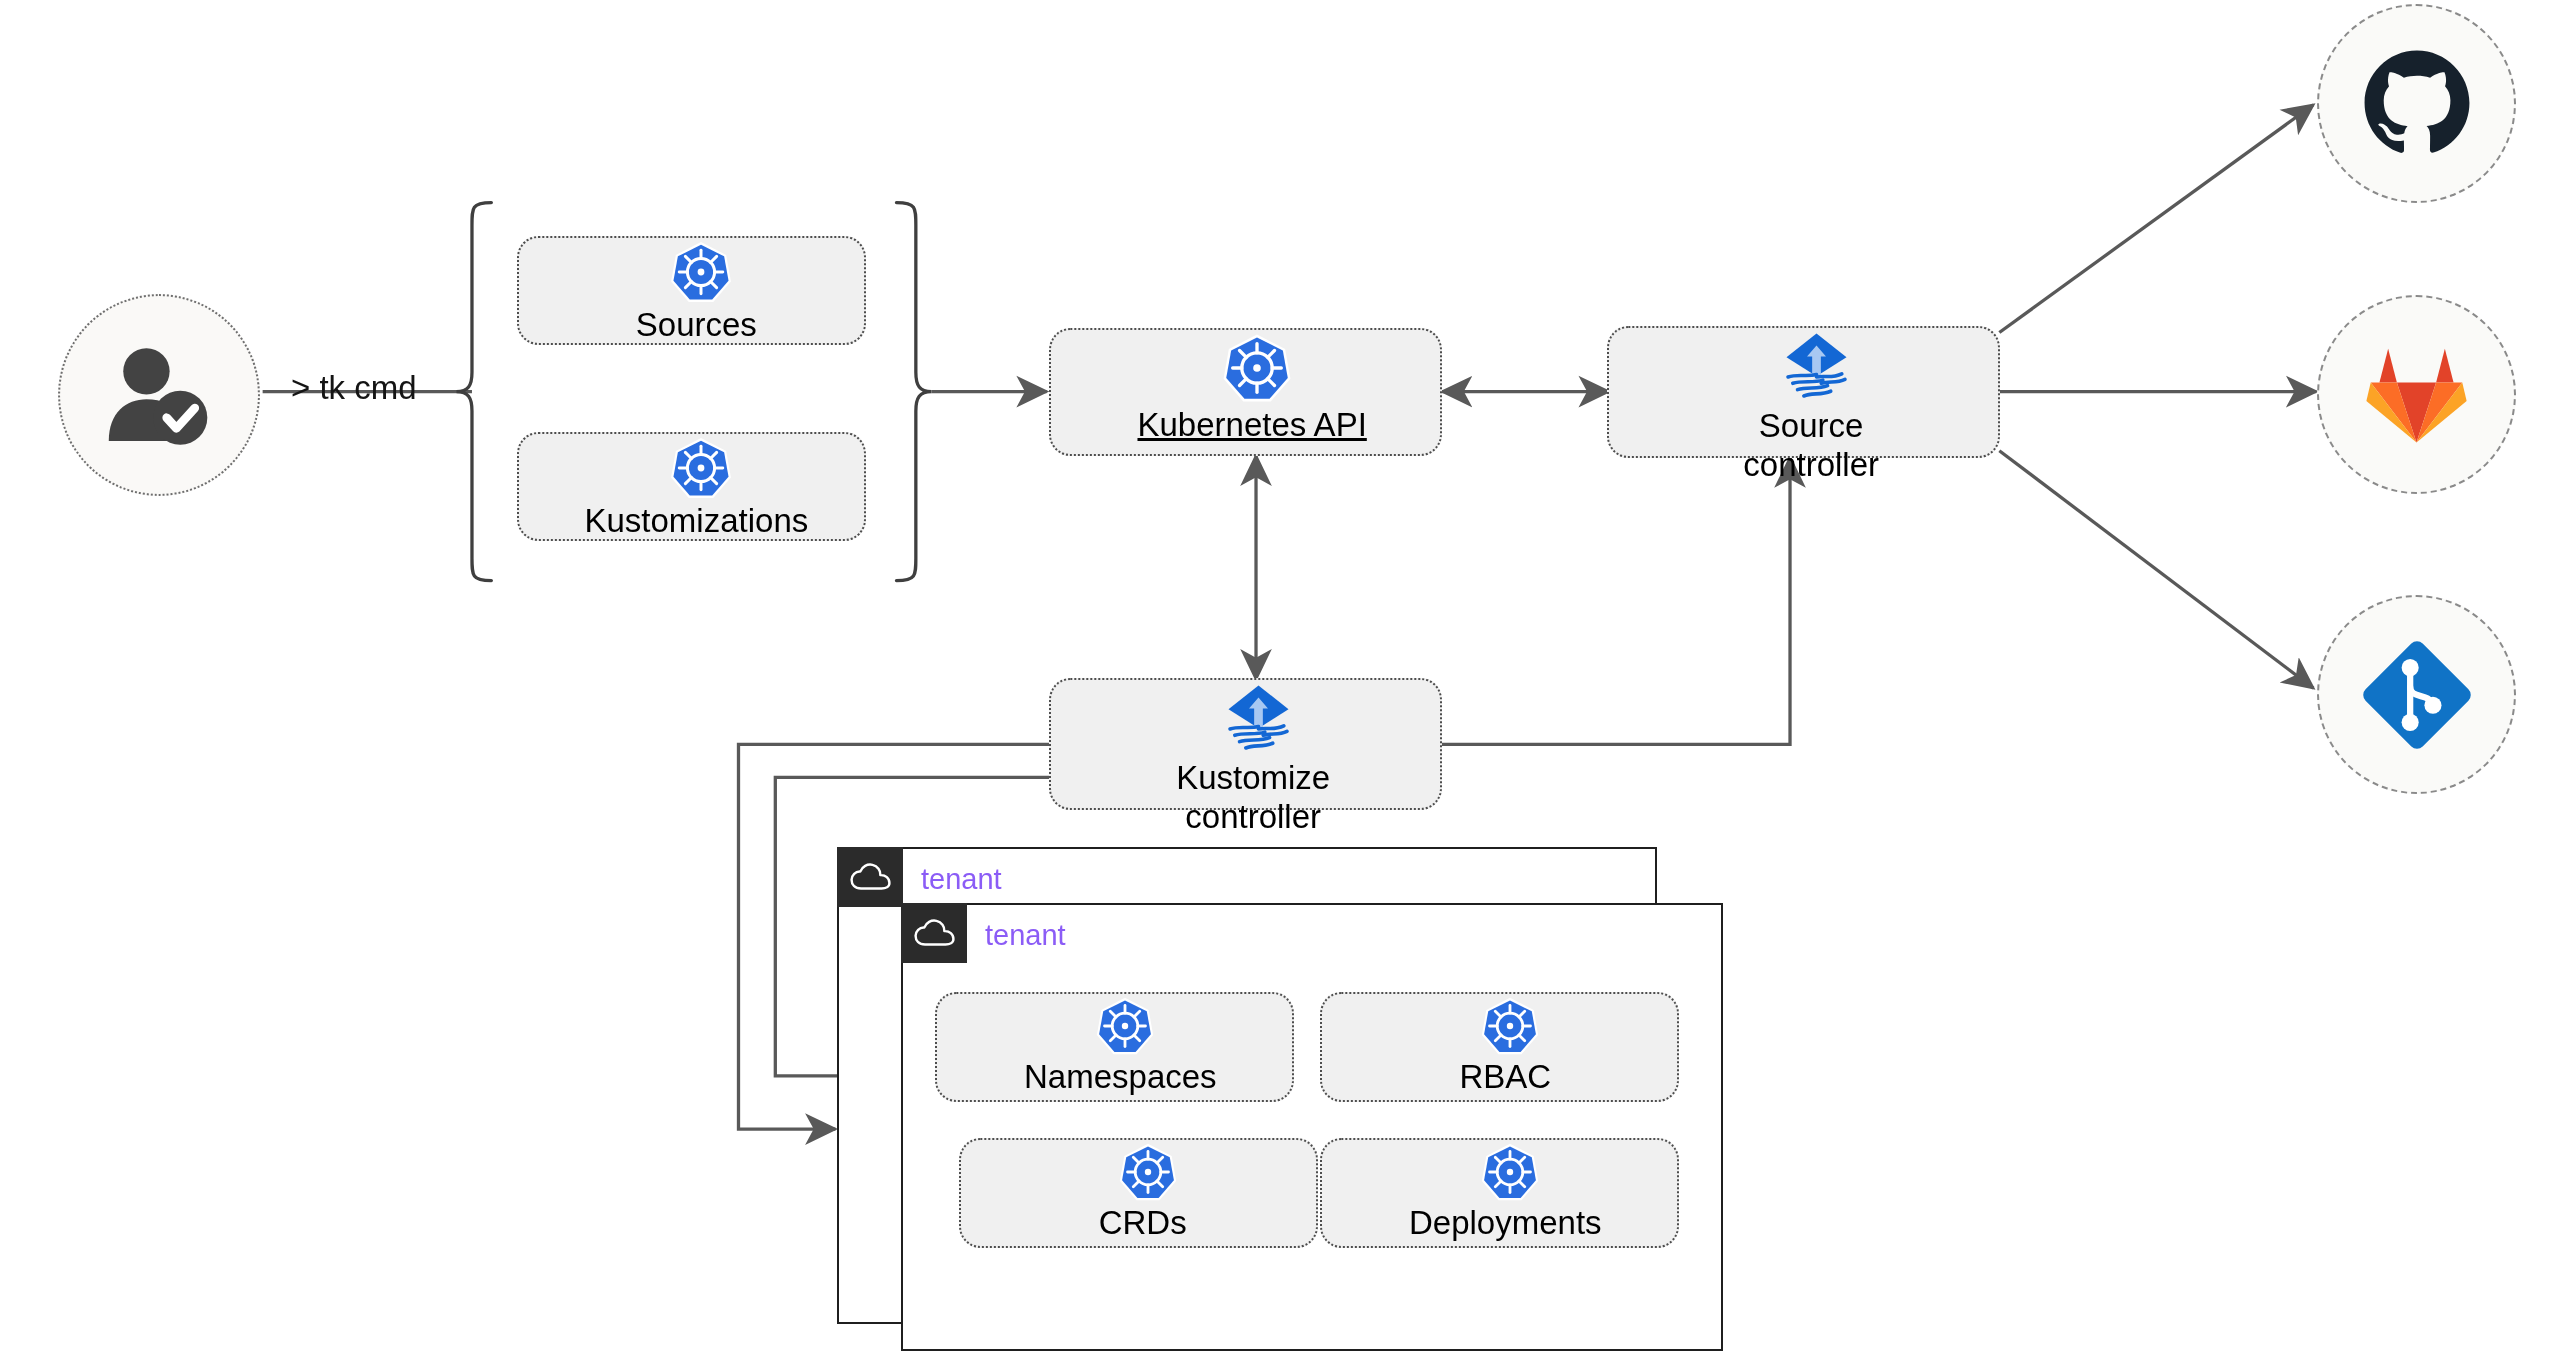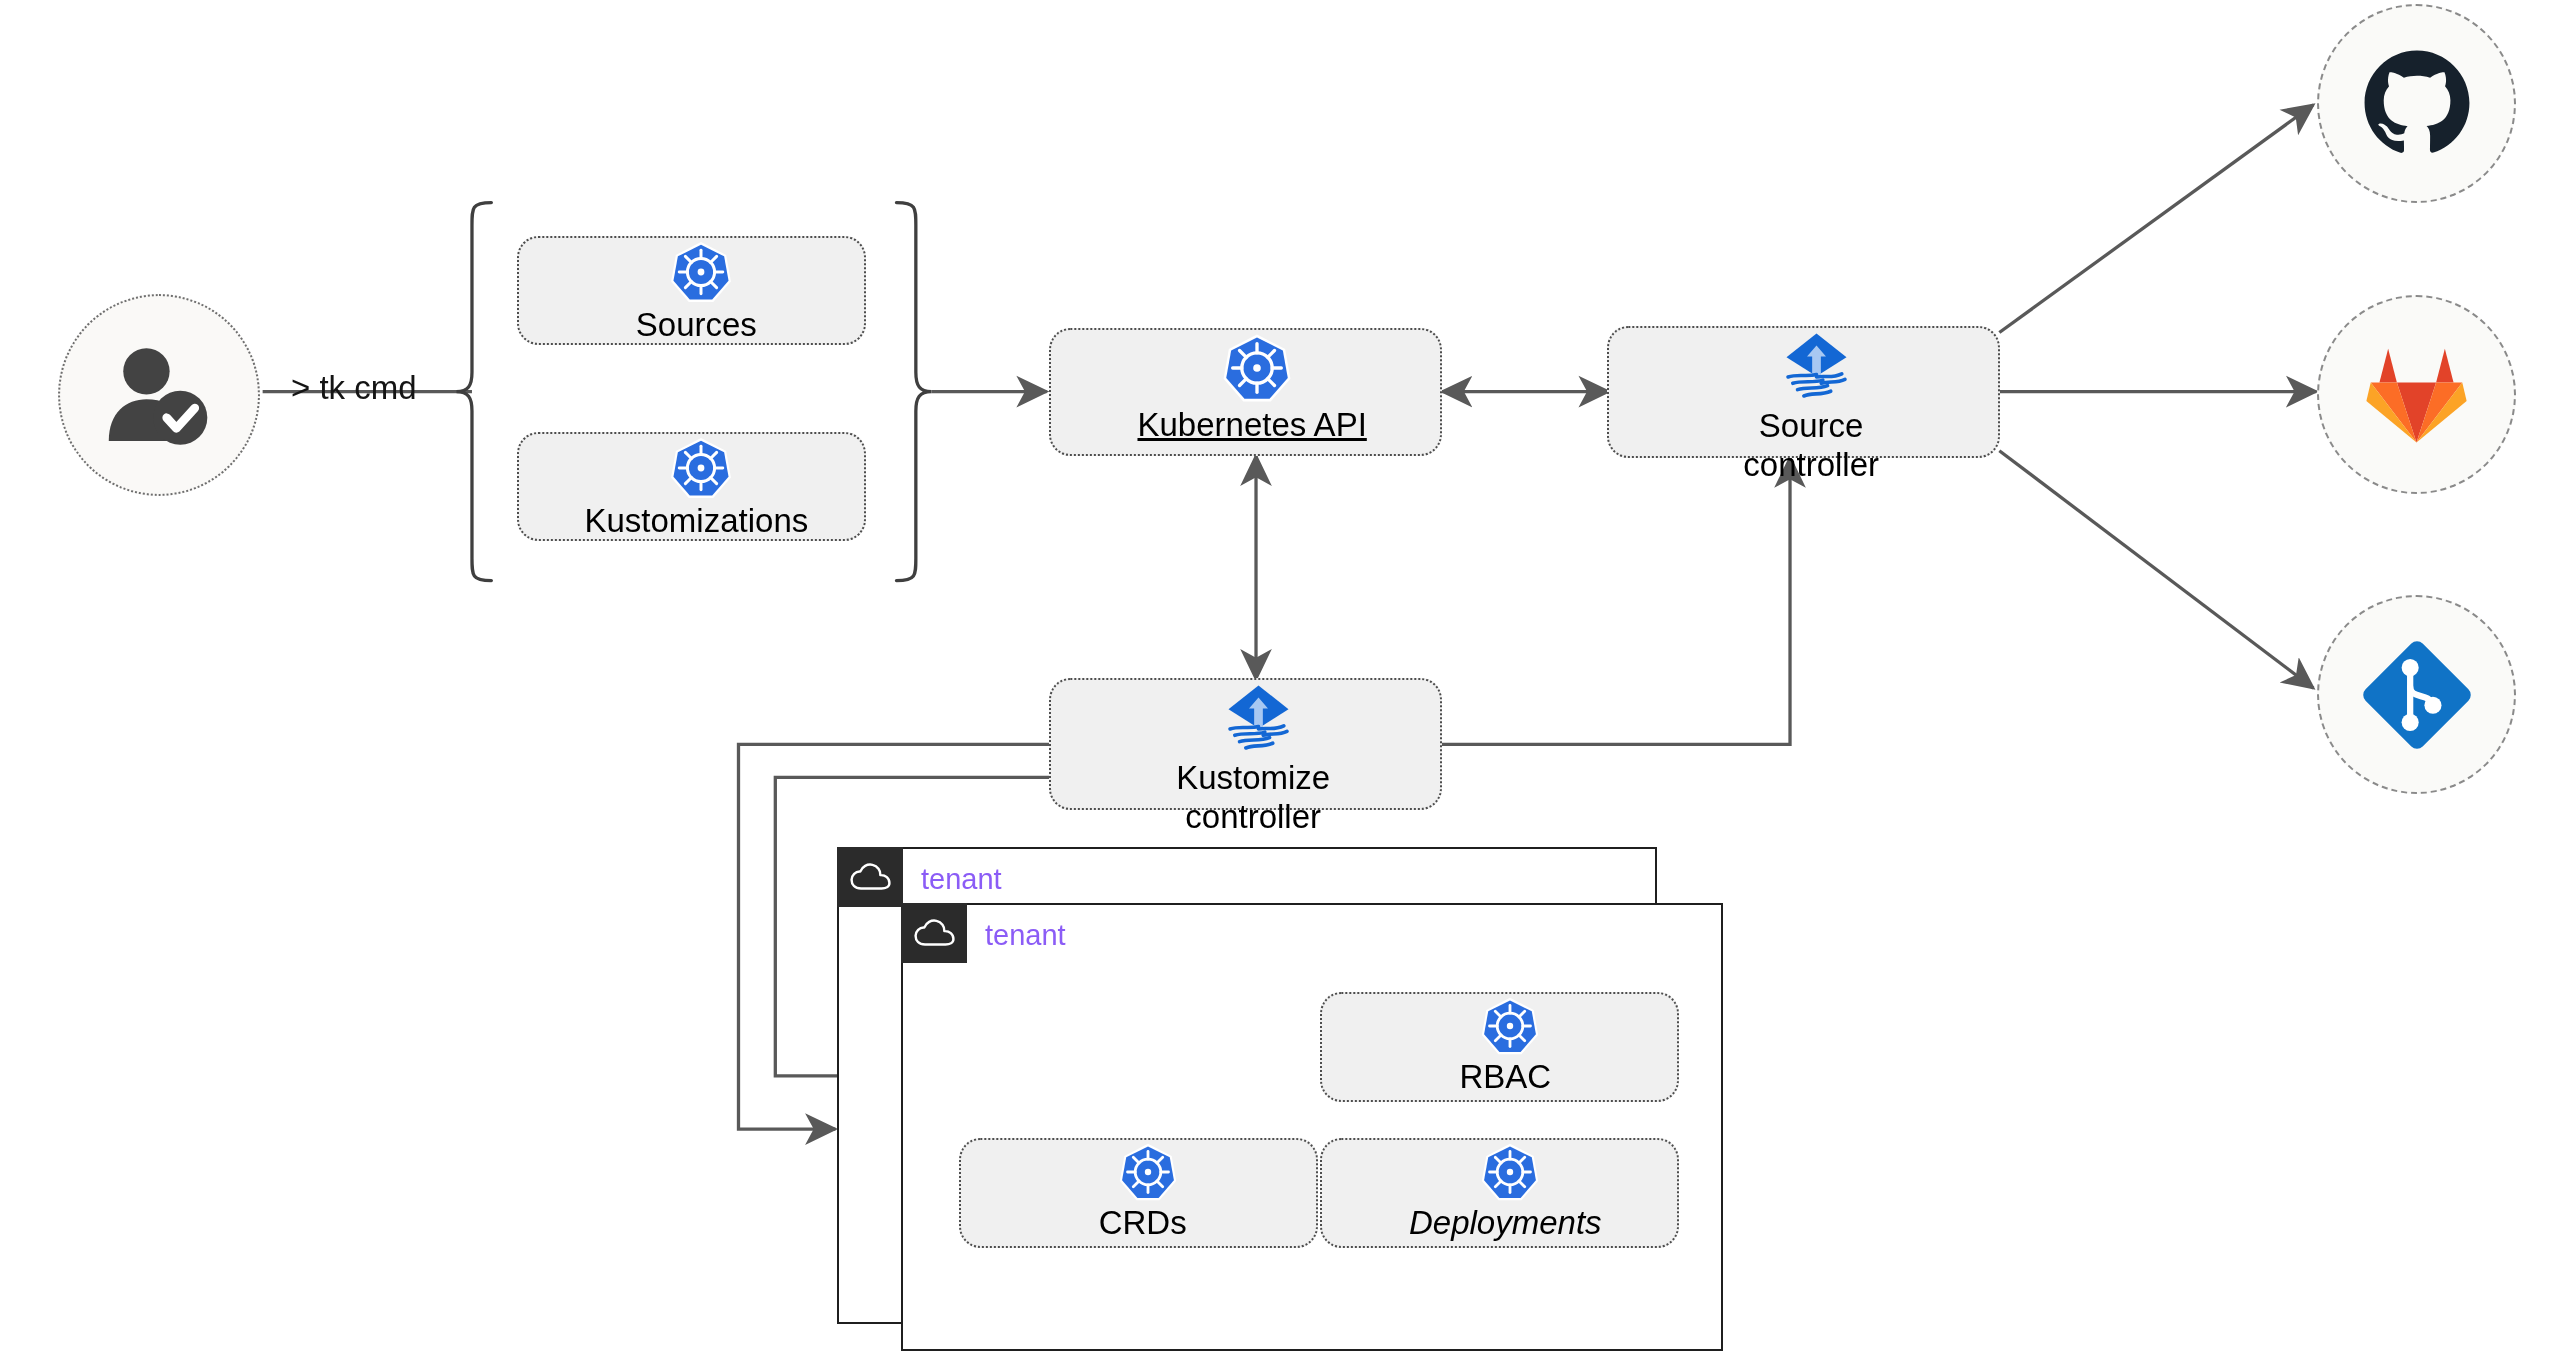--- a/index.html
+++ b/index.html
@@ -316,20 +316,41 @@
 
   <div class="node tenant-card" style="left:901px; top:903px; width:822px; height:448px;"></div>
   <div class="tenant-tab" style="left:901px; top:903px; width:66px; height:60px;">
     <svg width="41" height="31" viewBox="0 0 52 38">
       <path d="M14 33 C6 33, 2 28, 2 22 C2 16, 7 11, 13 11.5 C15.5 5, 22 1.5, 28.5 3
                C35 4.5, 39 10, 38.5 16 C45 15.5, 50 20, 50 26 C50 31, 45 33, 40 33 Z" fill="none" stroke="#ffffff" stroke-width="3.1" stroke-linejoin="round"></path>
     </svg>
   </div>
   <div class="tenant-name" style="left:985px; top:919px;">tenant</div>
 
+  <div class="node res-box" style="left:935px; top:992px; width:359px; height:110px; padding-left:21.3px;">
+    <span class="ico">
+      <svg width="64" height="64" viewBox="0 0 100 100">
+        <path d="M50 6 L87 25 L94 64 L68 94 L32 94 L6 64 L13 25 Z" fill="#ffffff"></path>
+        <path d="M50 10 L84 27 L90.5 63 L66.5 90.5 L33.5 90.5 L9.5 63 L16 27 Z" fill="#2a6ddf"></path>
+        <g fill="none" stroke="#ffffff" stroke-width="4.4" stroke-linecap="round">
+          <circle cx="50" cy="50" r="20"></circle>
+          <path d="M50 30 L50 18"></path>
+            <path d="M50 70 L50 82"></path>
+          <path d="M30 50 L18 50"></path>
+            <path d="M70 50 L82 50"></path>
+          <path d="M36 36 L27 27"></path>
+            <path d="M64 64 L73 73"></path>
+          <path d="M64 36 L73 27"></path>
+            <path d="M36 64 L27 73"></path>
+        </g>
+        <circle cx="50" cy="50" r="5" fill="#ffffff"></circle>
+      </svg>
+    </span>
+    <span class="lbl">Namespaces</span>
+  </div>
 
   <div class="node res-box" style="left:1320px; top:992px; width:359px; height:110px; padding-left:21.3px;">
     <span class="ico">
       <svg width="64" height="64" viewBox="0 0 100 100">
         <path d="M50 6 L87 25 L94 64 L68 94 L32 94 L6 64 L13 25 Z" fill="#ffffff"></path>
         <path d="M50 10 L84 27 L90.5 63 L66.5 90.5 L33.5 90.5 L9.5 63 L16 27 Z" fill="#2a6ddf"></path>
         <g fill="none" stroke="#ffffff" stroke-width="4.4" stroke-linecap="round">
           <circle cx="50" cy="50" r="20"></circle>
           <path d="M50 30 L50 18"></path>
             <path d="M50 70 L50 82"></path>
@@ -361,21 +382,21 @@
             <path d="M64 64 L73 73"></path>
           <path d="M64 36 L73 27"></path>
             <path d="M36 64 L27 73"></path>
         </g>
         <circle cx="50" cy="50" r="5" fill="#ffffff"></circle>
       </svg>
     </span>
     <span class="lbl">CRDs</span>
   </div>
 
-  <div class="node res-box" style="left:1320px; top:1138px; width:359px; height:110px; padding-left:21.3px;font-style:italic;">
+  <div class="node res-box" style="left:1320px; top:1138px; width:359px; height:110px; padding-left:21.3px;">
     <span class="ico">
       <svg width="64" height="64" viewBox="0 0 100 100">
         <path d="M50 6 L87 25 L94 64 L68 94 L32 94 L6 64 L13 25 Z" fill="#ffffff"></path>
         <path d="M50 10 L84 27 L90.5 63 L66.5 90.5 L33.5 90.5 L9.5 63 L16 27 Z" fill="#2a6ddf"></path>
         <g fill="none" stroke="#ffffff" stroke-width="4.4" stroke-linecap="round">
           <circle cx="50" cy="50" r="20"></circle>
           <path d="M50 30 L50 18"></path>
             <path d="M50 70 L50 82"></path>
           <path d="M30 50 L18 50"></path>
             <path d="M70 50 L82 50"></path>

